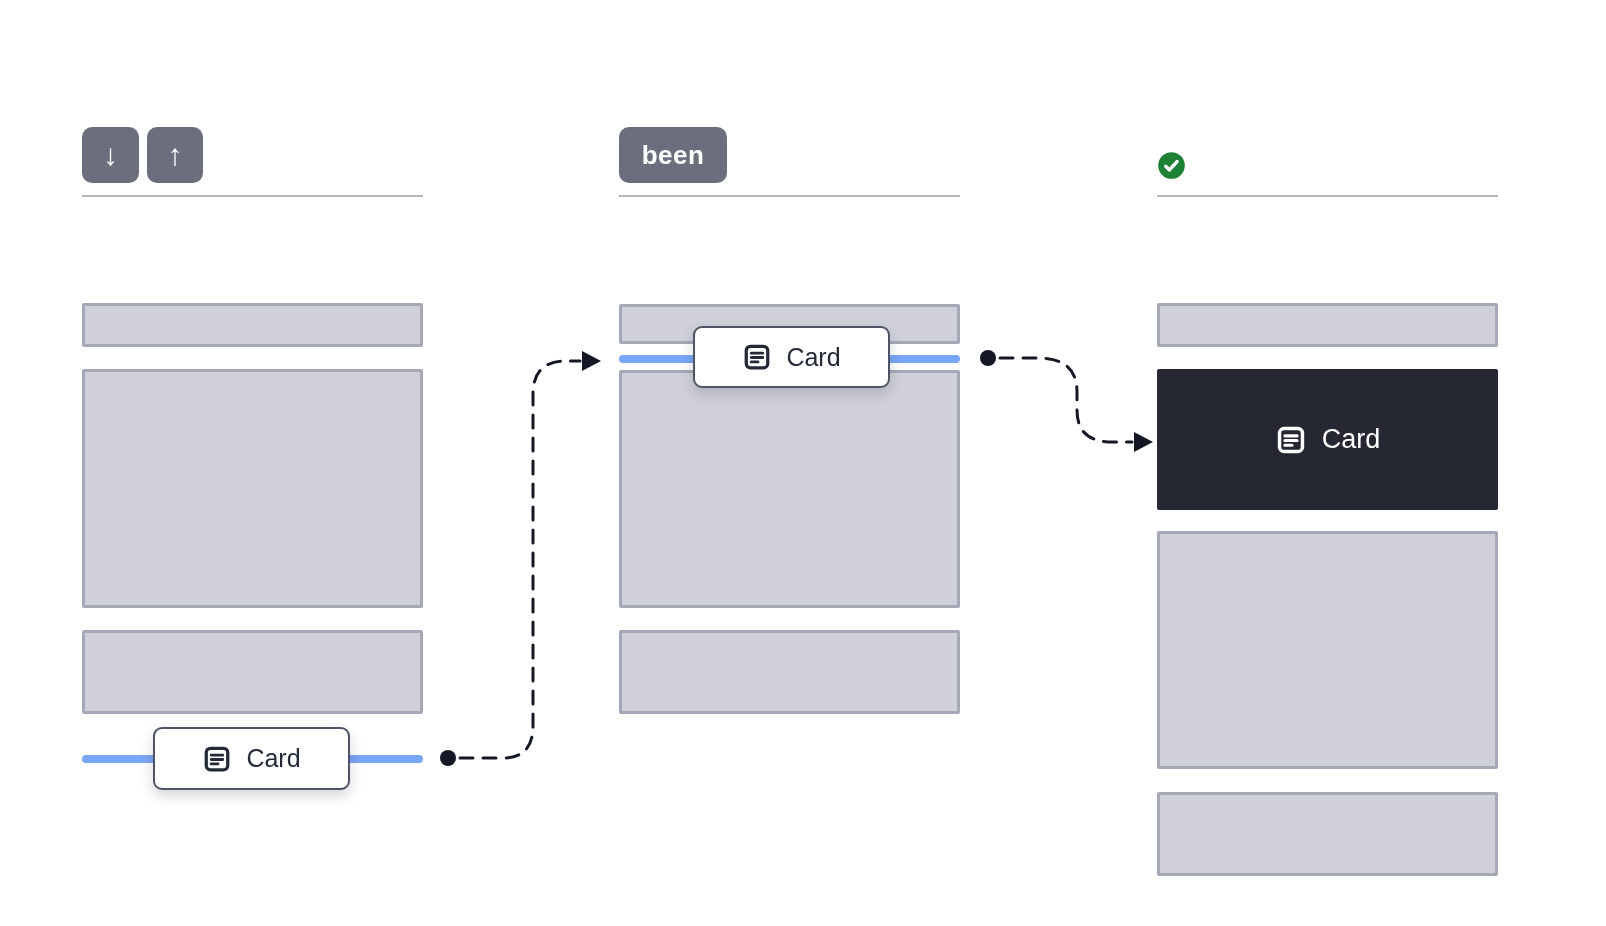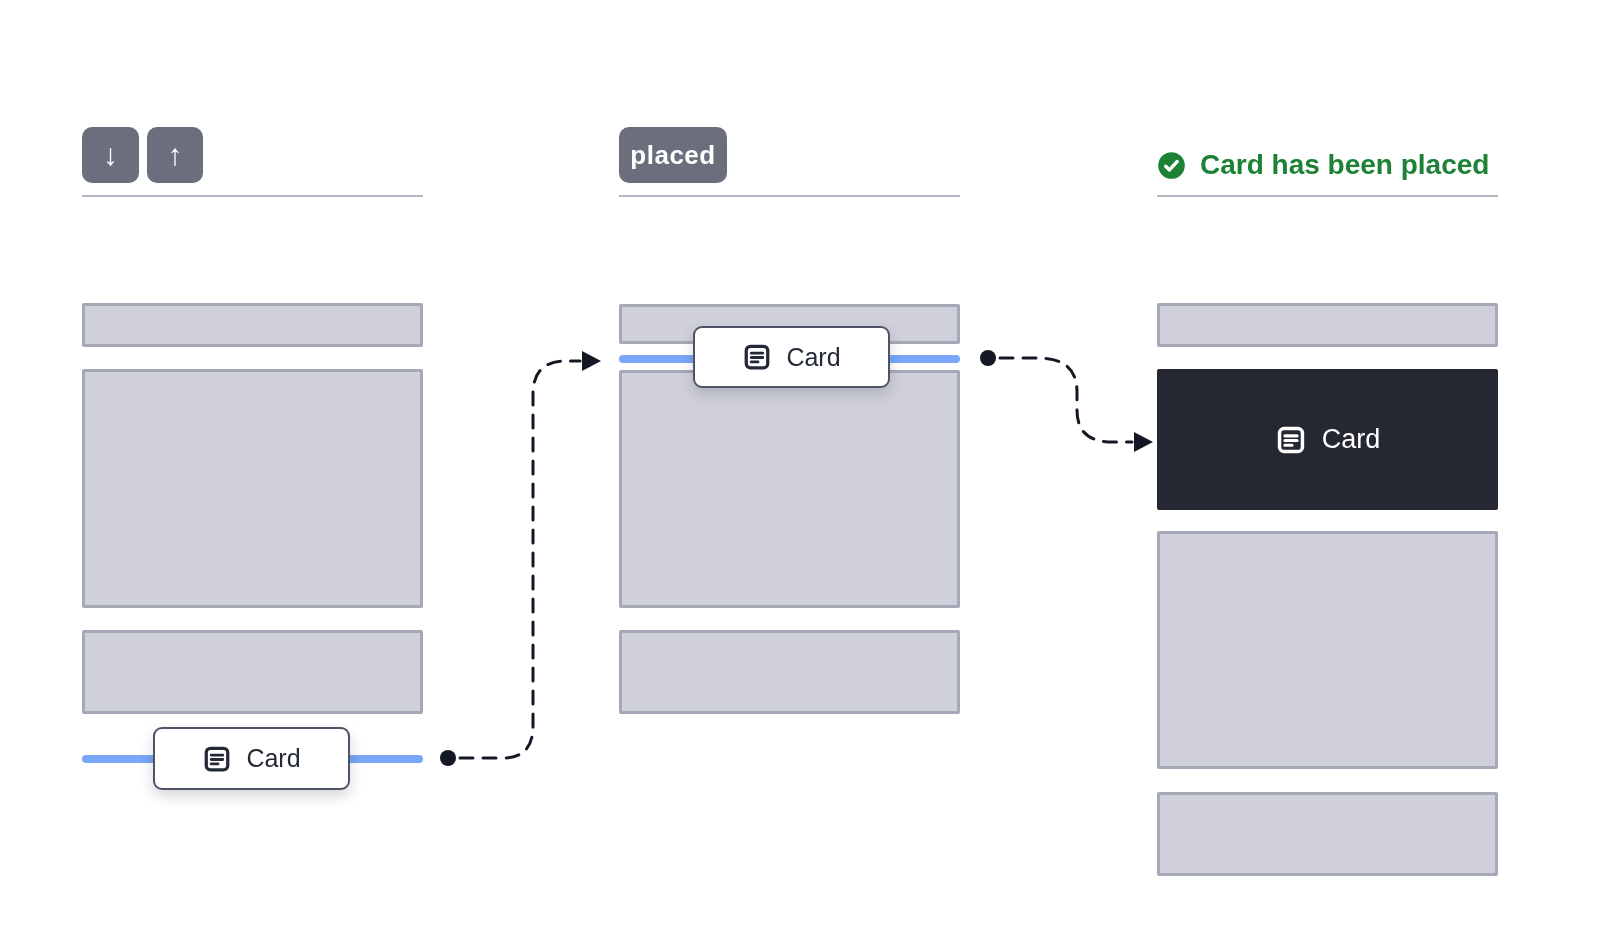--- a/index.html
+++ b/index.html
@@ -138,21 +138,21 @@
 
   <div class="card-chip" id="p1-card">
     <svg class="card-icon" viewBox="0 0 24 24" aria-hidden="true">
       <rect x="3.4" y="3.4" width="17.2" height="17.2" rx="3.4" fill="none" stroke="currentColor" stroke-width="2.6"></rect>
       <path d="M7.4 8.9h9.2M7.4 12.4h9.2M7.4 15.9h5.4" fill="none" stroke="currentColor" stroke-width="2.3" stroke-linecap="round"></path>
     </svg>
     <span class="card-label">Card</span>
   </div>
 
   <div class="key" id="key-enter">
-    <span class="key-word">placed</span>
+    <span class="key-word">been</span>
   </div>
   <div class="divider" id="divider-2"></div>
 
   <div class="box" id="p2-box-1"></div>
   <div class="box" id="p2-box-2"></div>
   <div class="box" id="p2-box-3"></div>
 
   <div class="insert-line" id="p2-line"></div>
 
   <div class="card-chip" id="p2-card">
@@ -161,21 +161,20 @@
       <path d="M7.4 8.9h9.2M7.4 12.4h9.2M7.4 15.9h5.4" fill="none" stroke="currentColor" stroke-width="2.3" stroke-linecap="round"></path>
     </svg>
     <span class="card-label">Card</span>
   </div>
 
   <div class="status">
     <svg class="status-icon" viewBox="0 0 24 24" aria-hidden="true">
       <circle cx="12" cy="12" r="11" fill="#1d8136"></circle>
       <path d="M7.2 12.6l3.1 3.1 6.4-7" fill="none" stroke="#ffffff" stroke-width="2.8" stroke-linecap="round" stroke-linejoin="round"></path>
     </svg>
-    <span class="status-label">Card has been placed</span>
   </div>
   <div class="divider" id="divider-3"></div>
 
   <div class="box" id="p3-box-1"></div>
 
   <div class="placed-card">
     <svg class="card-icon" viewBox="0 0 24 24" aria-hidden="true">
       <rect x="3.4" y="3.4" width="17.2" height="17.2" rx="3.4" fill="none" stroke="currentColor" stroke-width="2.6"></rect>
       <path d="M7.4 8.9h9.2M7.4 12.4h9.2M7.4 15.9h5.4" fill="none" stroke="currentColor" stroke-width="2.3" stroke-linecap="round"></path>
     </svg>

